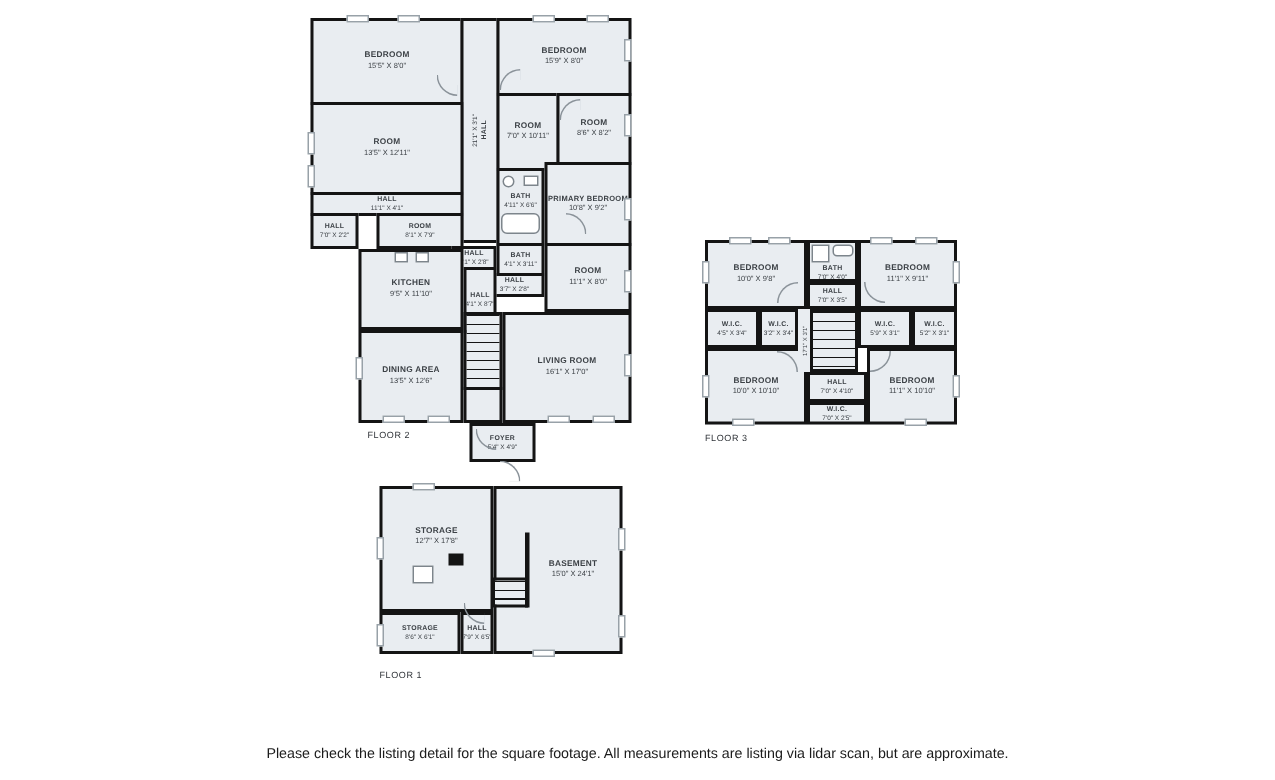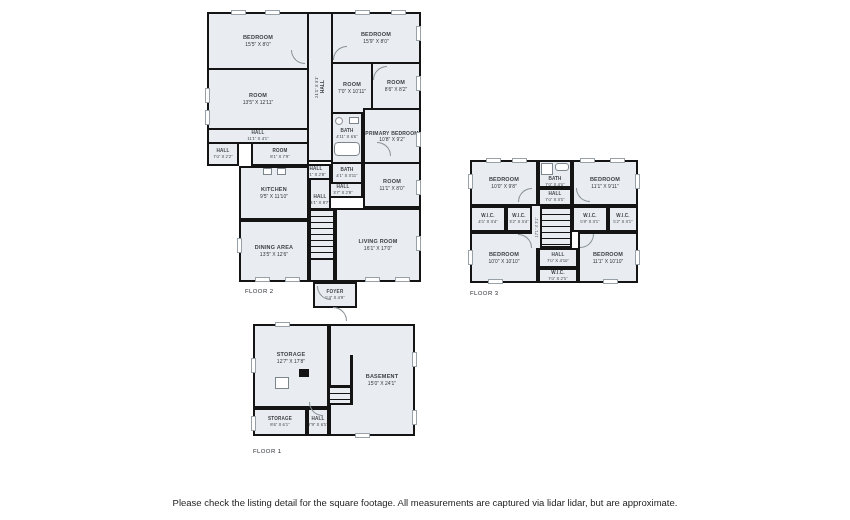--- a/index.html
+++ b/index.html
@@ -255,16 +255,16 @@
     <div class="winv" style="left:161px;top:30px"></div>
     <div class="winv" style="left:161px;top:88px"></div>
     <div class="winh" style="left:104px;top:111px"></div>
 
     <div class="door" style="left:82px;top:-15px;transform:rotate(180deg)"></div>
     <div class="door" style="left:58px;top:80px"></div>
 
     <div class="floor-label" style="left:2px;top:126px">FLOOR 1</div>
   </div>
 
-  <div class="disclaimer">Please check the listing detail for the square footage. All measurements are captured via lidar lidar, but are approximate.</div>
+  <div class="disclaimer">Please check the listing detail for the square footage. All measurements are listing via lidar scan, but are approximate.</div>
 
 
 </div>
 
 </body></html>

